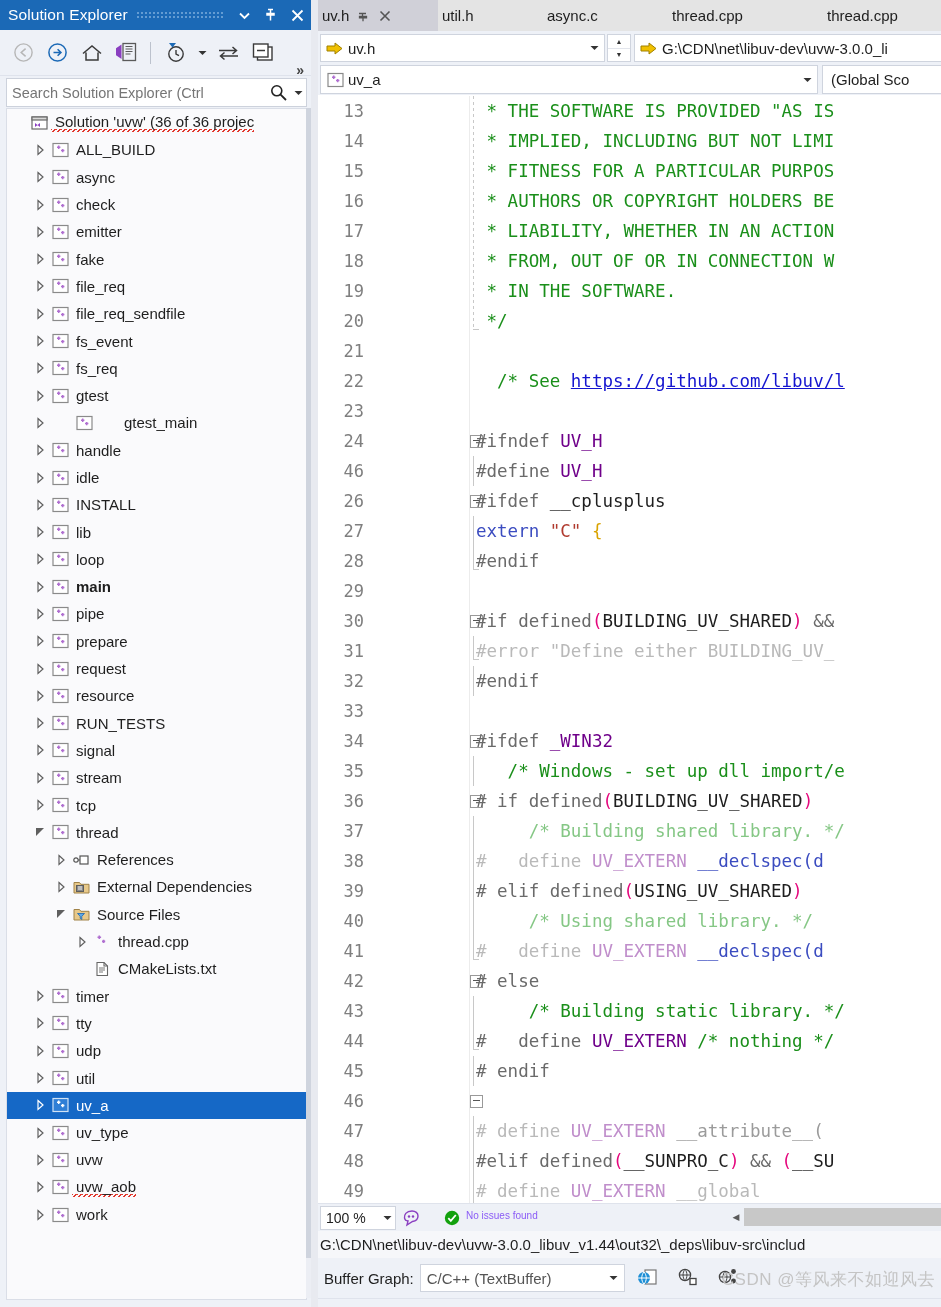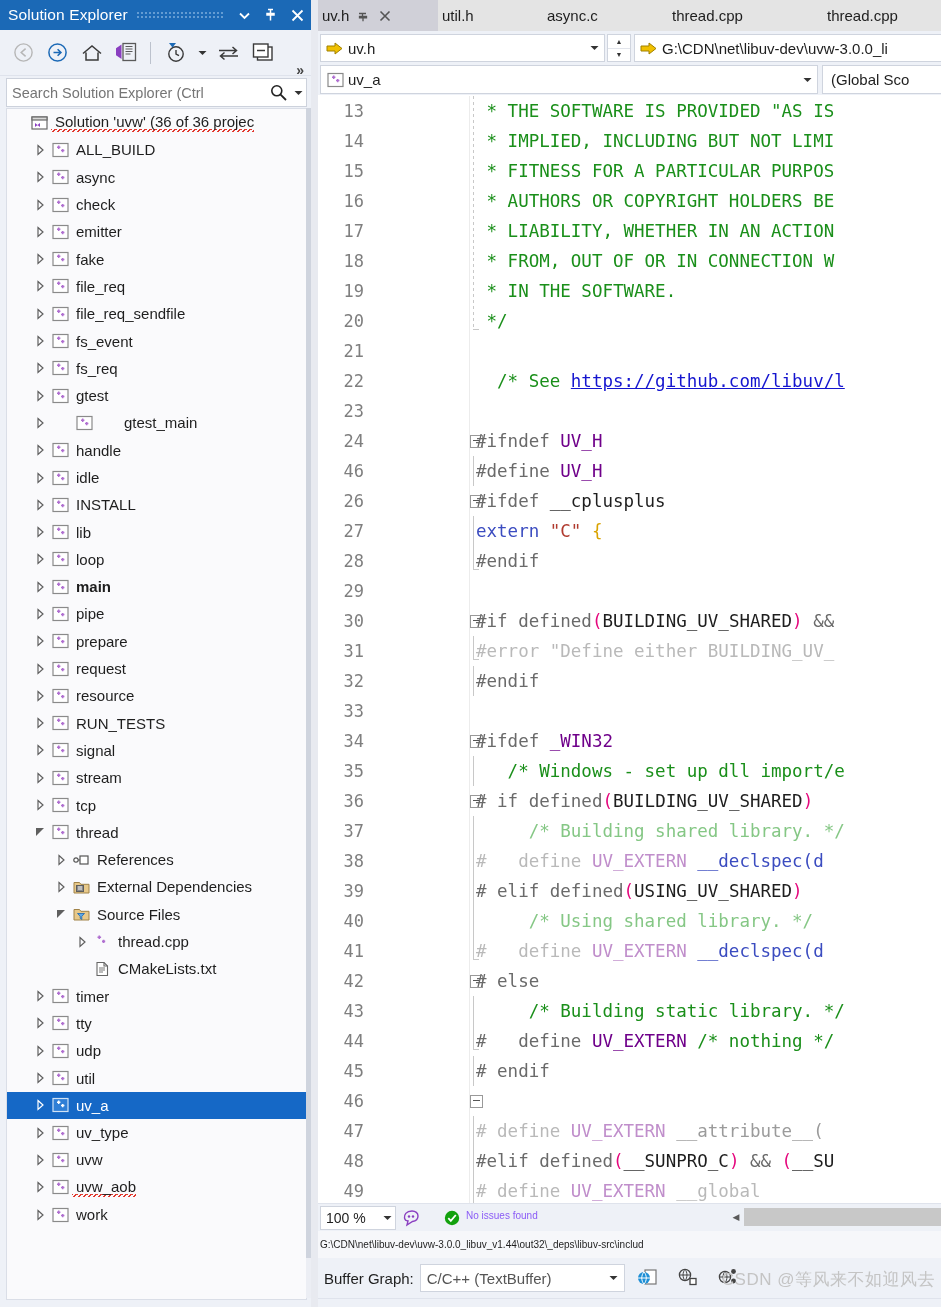--- a/index.html
+++ b/index.html
@@ -121,21 +121,21 @@
   .zoombox .zt{flex:1;font-size:14px;color:#1e1e1e;padding-left:5px;}
   .zoombox .zd{width:16px;display:flex;align-items:center;justify-content:center;font-size:7px;color:#333;}
   .zicon{width:28px;display:flex;align-items:center;justify-content:center;}
   .issues{display:flex;align-items:flex-start;margin-left:20px;font-size:10px;color:#8b5cf6;}
   .issues .ok{margin-right:6px;display:flex;}
   .hscroll{position:absolute;right:0;top:1206px;width:213px;height:22px;display:flex;align-items:center;}
   .hscroll .larr{width:16px;display:flex;align-items:center;justify-content:center;font-size:9px;color:#5a5a5a;}
   .hscroll .track{flex:1;height:18px;background:#c8c8c8;}
 
   .pathrow{position:absolute;left:0;top:1231px;width:623px;height:27px;background:#f6f7fa;display:flex;align-items:center;}
-  .pathrow .pt{font-size:10px;color:#1e1e1e;white-space:nowrap;padding-left:2px;}
+  .pathrow .pt{font-size:15px;color:#1e1e1e;white-space:nowrap;padding-left:2px;}
 
   .bufrow{position:absolute;left:0;top:1258px;width:623px;height:40px;background:#eef1f7;display:flex;align-items:center;}
   .bufrow .blabel{font-size:15px;color:#1e1e1e;padding-left:6px;padding-right:6px;white-space:nowrap;}
   .bufcombo{width:203px;height:26px;background:#fff;border:1px solid #cfd4de;display:flex;align-items:center;}
   .bufcombo .bt{flex:1;font-size:15px;color:#555;padding-left:6px;white-space:nowrap;}
   .bufcombo .bd{width:20px;display:flex;align-items:center;justify-content:center;font-size:8px;color:#333;}
   .bufbtn{width:30px;height:30px;display:flex;align-items:center;justify-content:center;}
   .bottomedge{position:absolute;left:0;top:1298px;width:623px;height:9px;background:#eef1f7;border-top:1px solid #dfe3ec;}
 
   .watermark{position:absolute;right:6px;top:1268px;font-size:17px;color:#c4c4c4;white-space:nowrap;letter-spacing:.5px;}

